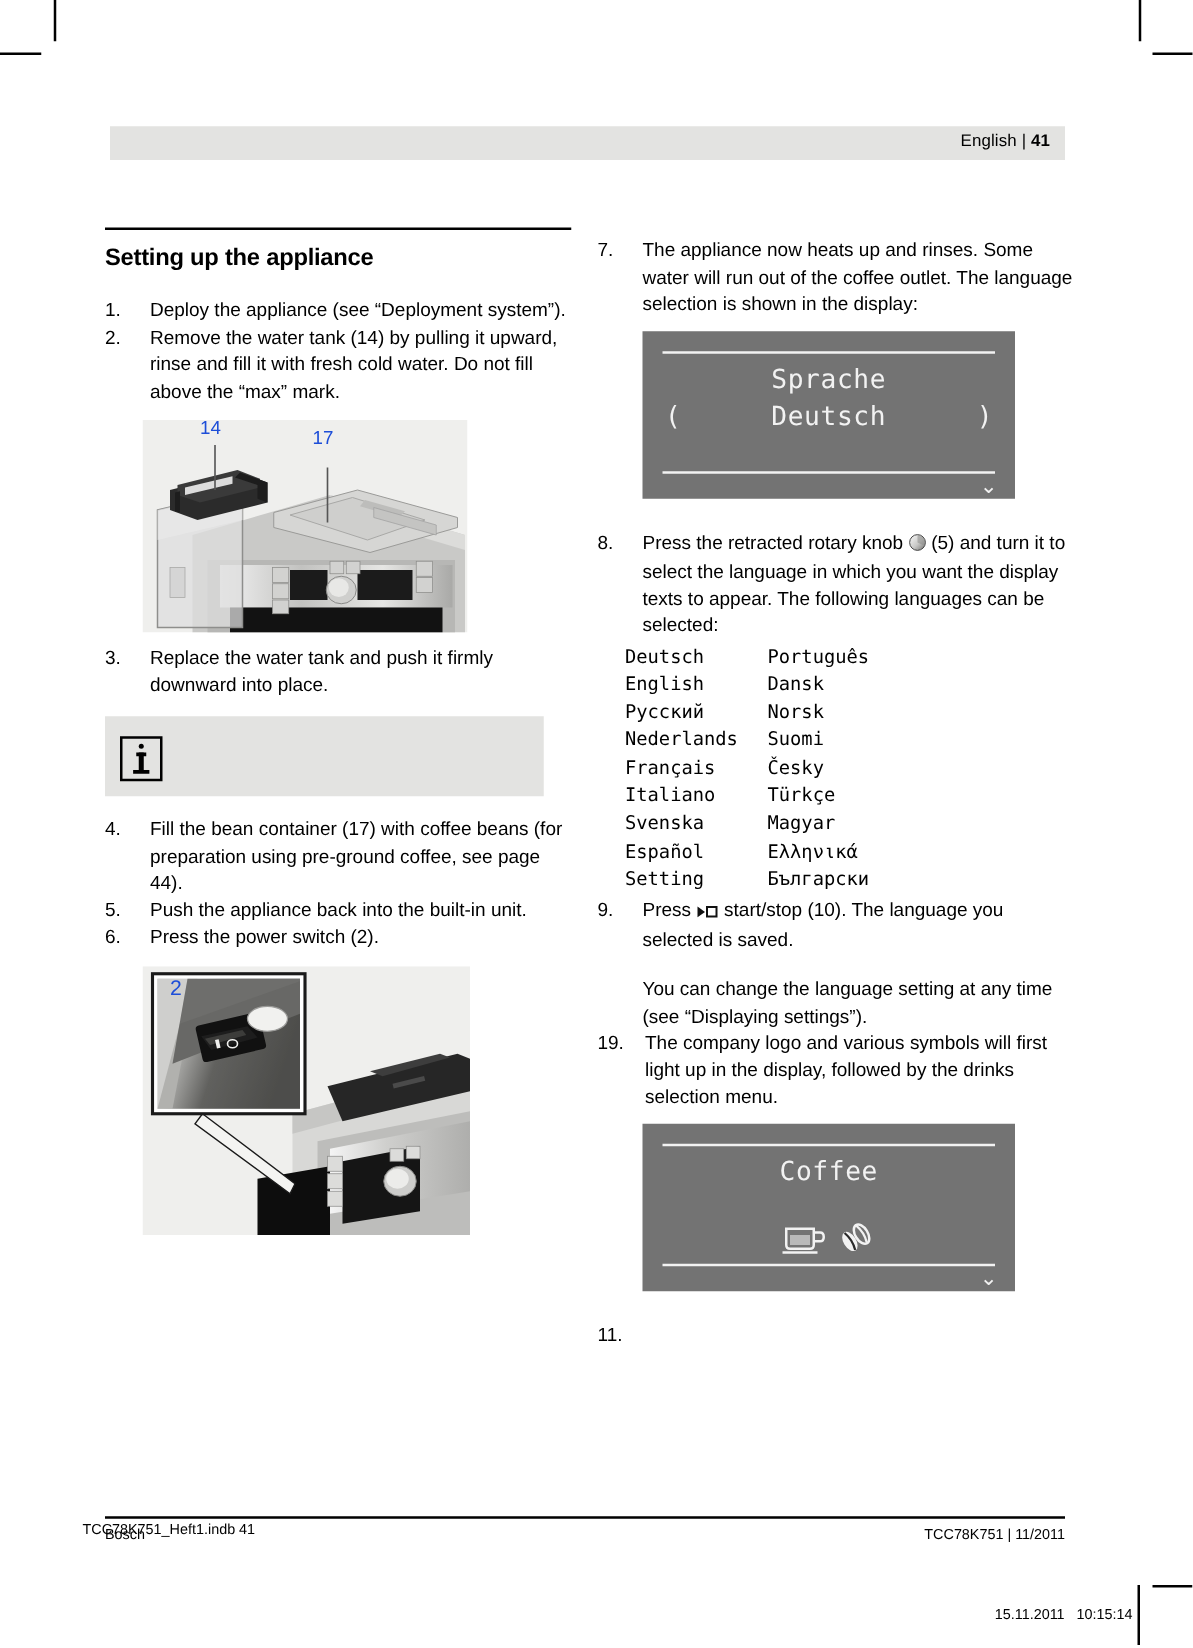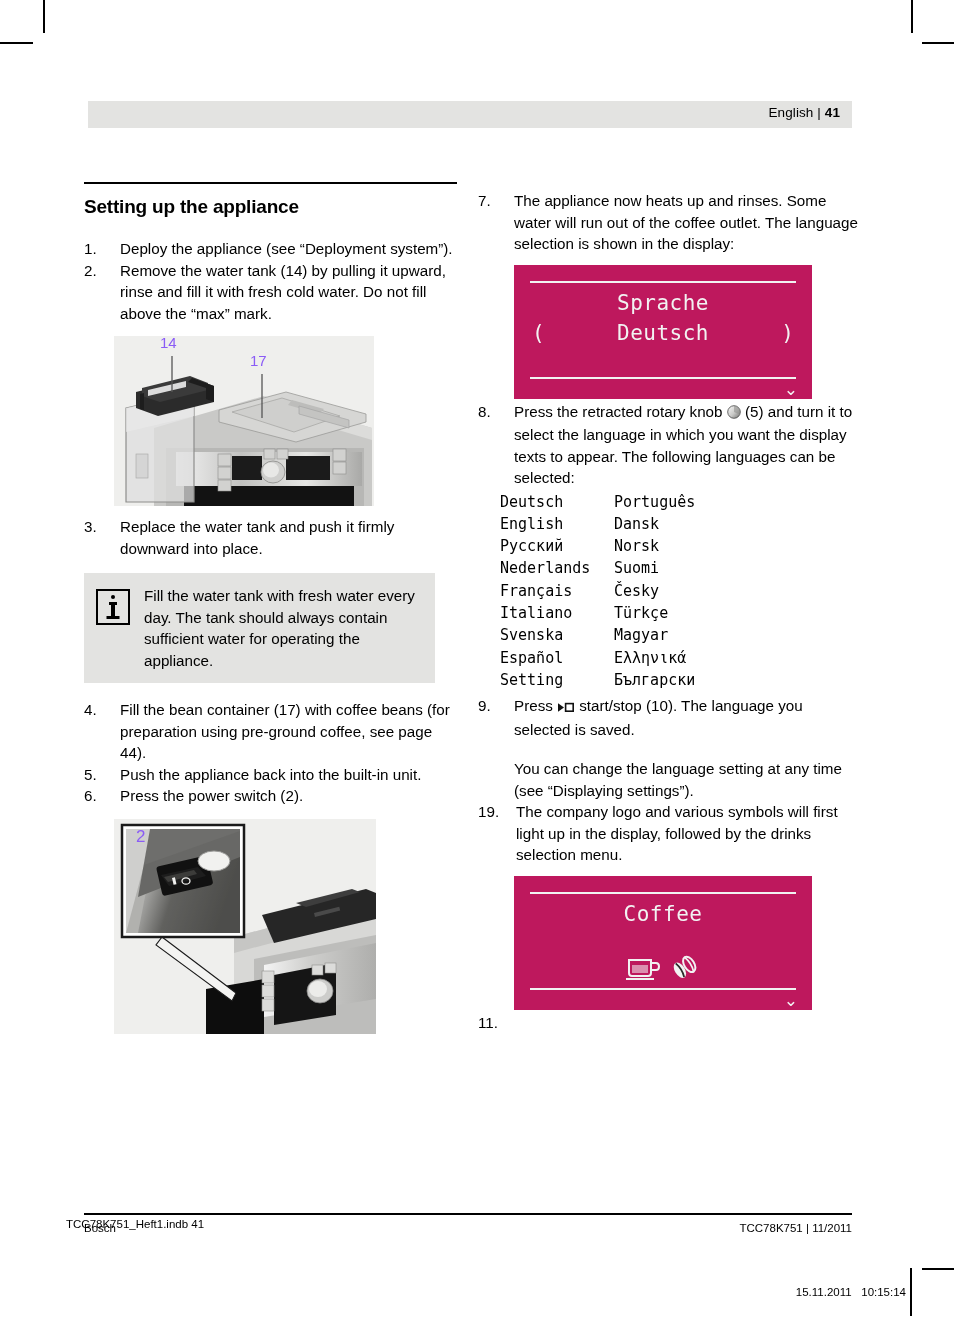--- a/index.html
+++ b/index.html
@@ -141,30 +141,30 @@
   .note-text {
     font-size: 15.2px;
     line-height: 21.5px;
   }
 
   
   .figure { position: relative; }
   .fig-callout {
     position: absolute;
     font-size: 15px;
-    color: #8b5cf6;
+    color: #1d4ed8;
   }
 
   
   .lcd {
     position: relative;
     width: 298px;
     height: 134px;
-    background: #be185d;
-    margin: 10px 0 2px 36px;
+    background: #737373;
+    margin: 10px 0 25px 36px;
     box-sizing: border-box;
   }
   .lcd .hr {
     position: absolute;
     left: 16px; right: 16px;
     height: 2px;
     background: #f2f2f2;
   }
   .lcd .hr.top { top: 16px; }
   .lcd .hr.bot { bottom: 20px; }
@@ -343,38 +343,37 @@
         <path d="M22 56 L78 42 L100 50 L100 66 L44 80 L22 72 Z" fill="#2b2b2b"></path>
         <path d="M28 52 L76 40 L94 47 L94 54 L46 66 L28 60 Z" fill="#3a3a3a"></path>
         <path d="M34 54 L72 45 L72 51 L34 60 Z" fill="#dcdcdc"></path>
         <path d="M78 42 L100 50 L100 66 L92 63 L92 52 L74 46 Z" fill="#1d1d1d"></path>
         <path d="M26 58 L30 57 L30 74 L26 73 Z" fill="#1d1d1d"></path>
 
         <line x1="58" y1="20" x2="58" y2="56" stroke="#555" stroke-width="1.3"></line>
         <line x1="148" y1="38" x2="148" y2="82" stroke="#555" stroke-width="1.3"></line>
       </svg>
       <span class="fig-callout" style="left:46px; top:-2px;">14</span>
-      <span class="fig-callout" style="left:136px; top:16px;">17</span>
+      <span class="fig-callout" style="left:136px; top:6px;">17</span>
     </div>
 
     <ol class="steps">
       <li>
         <span class="num">3.</span>
         <span>Replace the water tank and push it firmly downward into place.</span>
       </li>
     </ol>
 
     <div class="note">
       <div class="note-icon">
         <span class="dot"></span>
         <span class="serif-top"></span>
         <span class="stem"></span>
         <span class="serif-bot"></span>
       </div>
-      <div class="note-text">Fill the water tank with fresh water every day. The tank should always contain sufficient water for operating the appliance.</div>
     </div>
 
     <ol class="steps">
       <li>
         <span class="num">4.</span>
         <span>Fill the bean container (17) with coffee beans (for preparation using pre-ground coffee, see page 44).</span>
       </li>
       <li>
         <span class="num">5.</span>
         <span>Push the appliance back into the built-in unit.</span>

